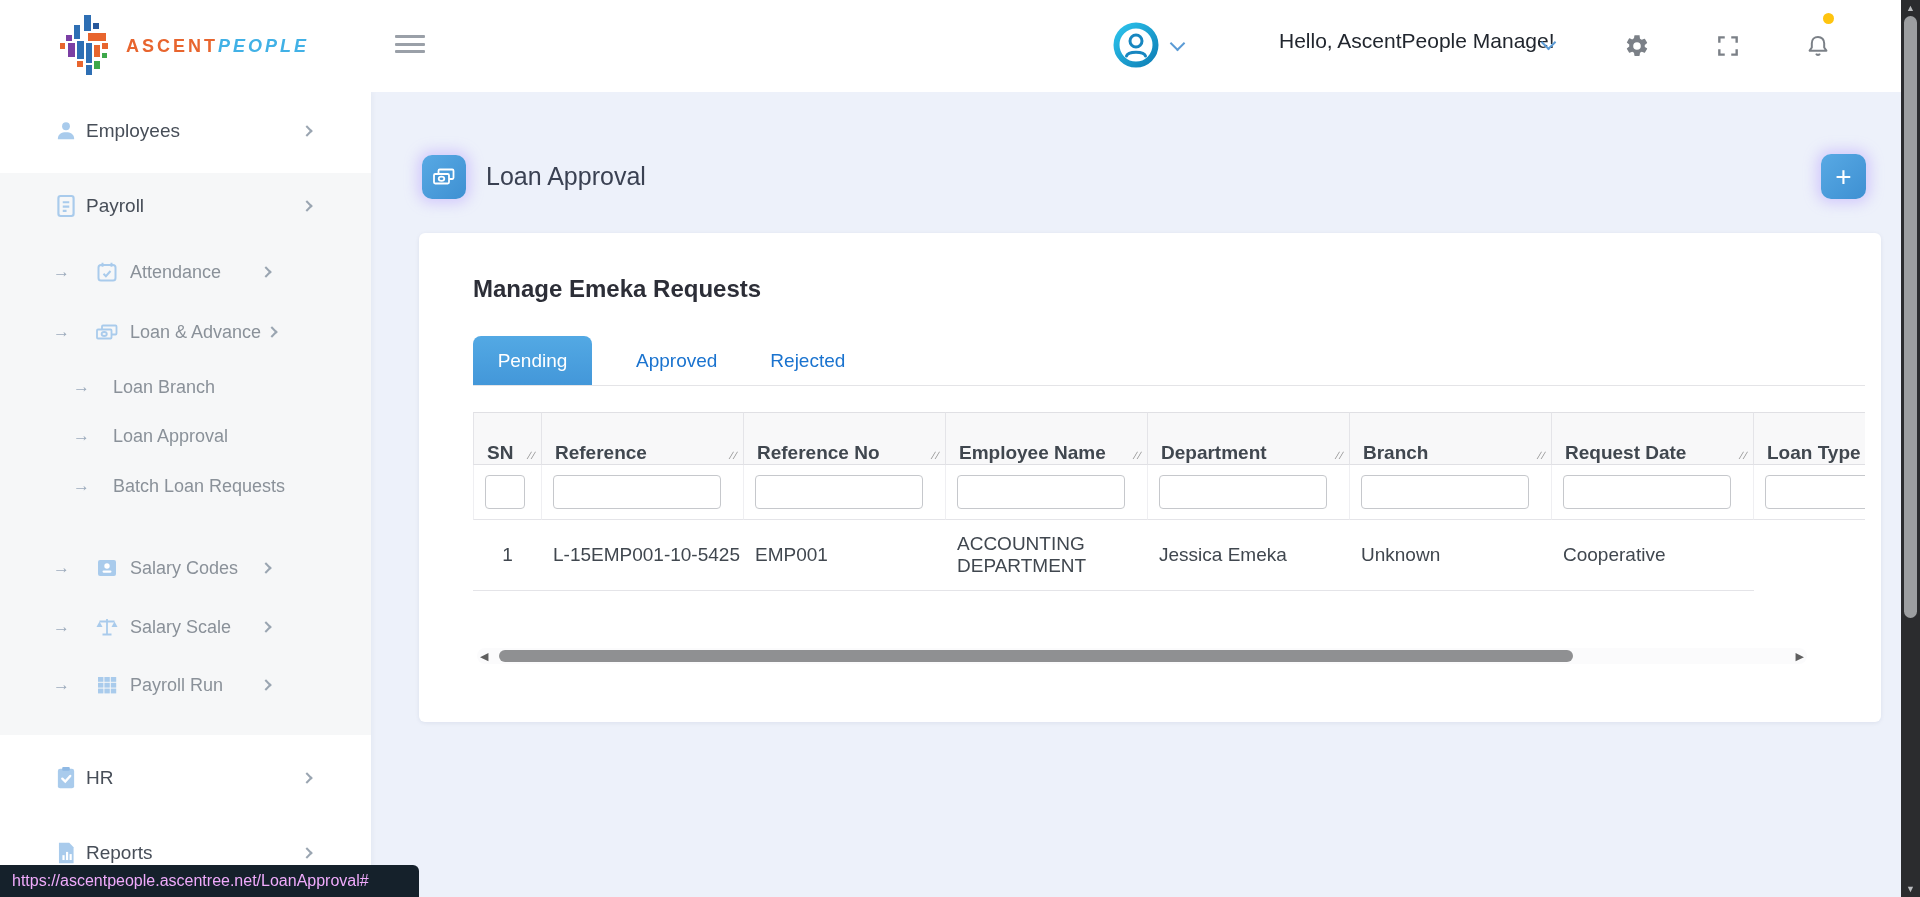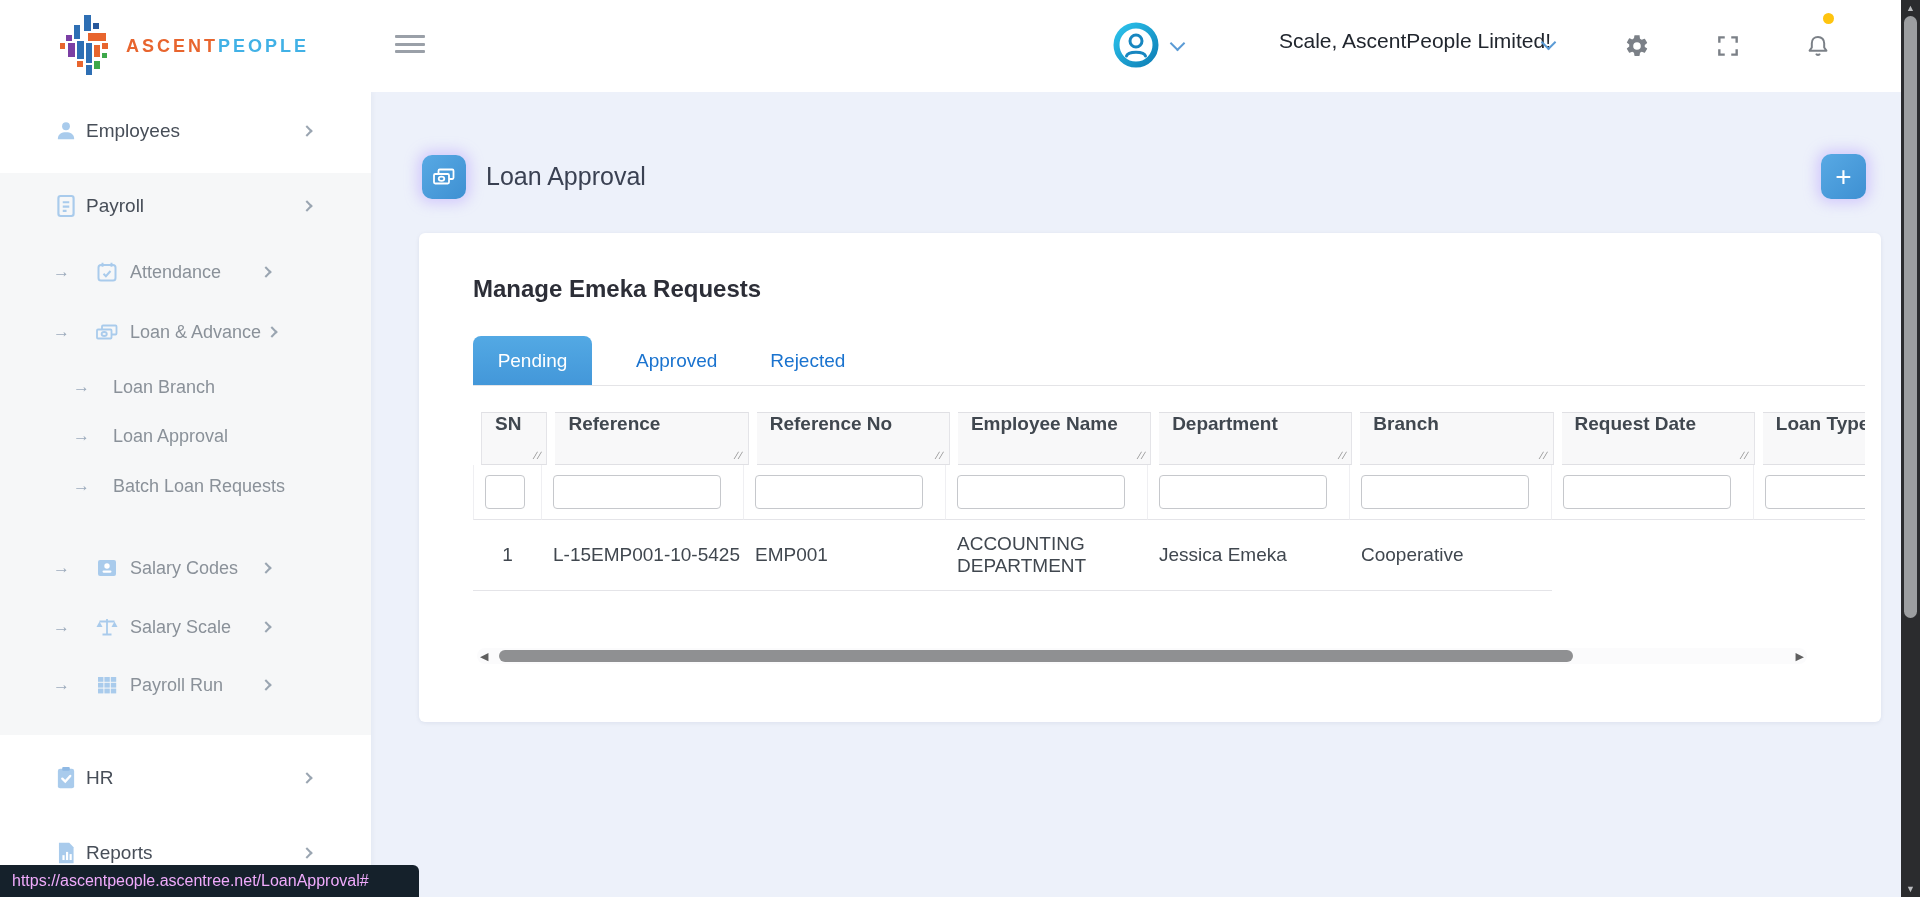--- a/index.html
+++ b/index.html
@@ -5,21 +5,21 @@
   html,body{margin:0;padding:0;background:#d9d9d9;}
   *{box-sizing:border-box;font-family:"Liberation Sans","DejaVu Sans",sans-serif;}
   #root{position:relative;width:1920px;height:897px;background:#fff;overflow:hidden;}
 
   
   .topbar{position:absolute;left:0;top:0;width:1901px;height:92px;background:#fff;z-index:5;}
   .logo{position:absolute;left:60px;top:9px;width:230px;height:74px;}
   .logo-mark{position:absolute;left:0;top:3px;}
   .logo-text{position:absolute;left:66px;top:27px;font-size:18px;font-weight:700;letter-spacing:3px;white-space:nowrap;}
   .logo-text .p1{color:#e8652e;}
-  .logo-text .p2{color:#41b1e6;}
+  .logo-text .p2{color:#41b1e6;font-style:italic;}
   .hamburger{position:absolute;left:395px;top:35px;width:30px;height:22px;cursor:pointer;}
   .hamburger div{height:3px;background:#9aa0a8;margin-bottom:4.5px;border-radius:1px;}
   .avatar{position:absolute;left:1113px;top:22px;width:46px;height:46px;cursor:pointer;}
   .chev-down{width:11px;height:11px;border-right:2.4px solid #5b9bd5;border-bottom:2.4px solid #5b9bd5;transform:rotate(45deg);display:inline-block;}
   .av-chev{position:absolute;left:1172px;top:38px;}
   .greet{position:absolute;left:1279px;top:29px;font-size:21px;color:#21262e;white-space:nowrap;}
   .greet-chev{position:absolute;left:1543px;top:37px;}
   .hdr-ic{position:absolute;top:33px;width:26px;height:26px;cursor:pointer;}
   .bell-dot{position:absolute;left:1823px;top:13px;width:11px;height:11px;border-radius:50%;background:#fec40f;}
 
@@ -55,22 +55,22 @@
   .tab-active{width:119px;background:linear-gradient(#53a9e4,#4397d9);color:#fff;font-size:19px;border-radius:8px 8px 0 0;
     display:flex;align-items:center;justify-content:center;cursor:pointer;}
   .tab-link{font-size:19px;color:#1a73cf;display:flex;align-items:center;cursor:pointer;}
   .tab-approved{margin-left:36px;padding:0 8px;}
   .tab-rejected{margin-left:37px;padding:0 8px;}
 
   
   .twrap{position:absolute;left:54px;top:179px;width:1392px;height:230px;overflow:hidden;}
   .trow{display:flex;width:1483px;}
   .th{position:relative;height:53px;background:#f8f8f9;border-top:1px solid #e0e0e4;border-bottom:1px solid #e0e0e4;
-    border-right:1px solid #e4e4e8;display:flex;align-items:flex-start;padding-left:13px;
-    font-size:19px;font-weight:600;color:#40474f;cursor:pointer;margin-left:8px;}
+    border-right:1px solid #e4e4e8;display:flex;align-items:flex-end;padding-left:13px;
+    font-size:19px;font-weight:600;color:#40474f;cursor:pointer;}
   .th:first-child{border-left:1px solid #e4e4e8;}
   .grip{position:absolute;right:5px;bottom:3px;font-size:10px;color:#8f8f8f;transform:skewX(-18deg);letter-spacing:1px;font-weight:400;}
   .tf{height:55px;border-bottom:1px solid #e4e4e8;border-right:1px solid #efeff2;display:flex;align-items:center;padding-left:11px;}
   .tf:first-child{border-left:1px solid #efeff2;}
   .tf input{height:34px;border:1px solid #c6c8cc;border-radius:4px;width:calc(100% - 22px);padding:0 6px;font-size:17px;color:#40474f;outline:none;}
   .tf.sn input{width:40px;}
   .td{height:71px;border-bottom:1px solid #e4e4e8;display:flex;align-items:center;padding-left:11px;
     font-size:19px;color:#40474f;line-height:1.15;}
   .td.sn{justify-content:center;padding-left:0;}
   .c0{width:69px;} .c1,.c2,.c3,.c4,.c5,.c6,.c7{width:202px;}
@@ -134,21 +134,21 @@
               <stop offset="1" stop-color="#0e7fb6"></stop>
         </linearGradient>
           </defs>
         <circle cx="23" cy="23" r="19.5" fill="#fff" stroke="url(#avg)" stroke-width="6"></circle>
         <circle cx="23" cy="19" r="6" fill="none" stroke="#1786c0" stroke-width="3"></circle>
         <path d="M13.5 34c1.5-5 17.5-5 19 0" fill="none" stroke="#1786c0" stroke-width="3" stroke-linecap="round"></path>
       </svg>
     </div>
     <span class="chev-down av-chev"></span>
 
-    <div class="greet">Scale, AscentPeople Limited!</div>
+    <div class="greet">Hello, AscentPeople Manage!</div>
     <span class="chev-down greet-chev"></span>
 
     <svg class="hdr-ic" style="left:1624px;" viewBox="0 0 24 24">
       <path fill="#7b8087" d="M19.14,12.94a7.49,7.49,0,0,0,.05-.94,7.49,7.49,0,0,0-.05-.94l2.03-1.58a.49.49,0,0,0,.12-.62l-1.92-3.32a.49.49,0,0,0-.59-.22l-2.39.96a7.3,7.3,0,0,0-1.62-.94l-.36-2.54A.48.48,0,0,0,13.93,2H10.07a.48.48,0,0,0-.48.41L9.23,4.95a7.3,7.3,0,0,0-1.62.94L5.22,4.93a.49.49,0,0,0-.59.22L2.71,8.47a.48.48,0,0,0,.12.62l2.03,1.58a7.49,7.49,0,0,0-.05.94,7.49,7.49,0,0,0,.05.94L2.83,14.12a.48.48,0,0,0-.12.62l1.92,3.32a.49.49,0,0,0,.59.22l2.39-.96a7.3,7.3,0,0,0,1.62.94l.36,2.54a.48.48,0,0,0,.48.41h3.86a.48.48,0,0,0,.48-.41l.36-2.54a7.3,7.3,0,0,0,1.62-.94l2.39.96a.49.49,0,0,0,.59-.22l1.92-3.32a.49.49,0,0,0-.12-.62ZM12,15.5A3.5,3.5,0,1,1,15.5,12,3.5,3.5,0,0,1,12,15.5Z"></path>
     </svg>
 
     <svg class="hdr-ic" style="left:1715px;" viewBox="0 0 24 24">
       <g fill="none" stroke="#7b8087" stroke-width="2.2">
         <path d="M4 9V4h5"></path>
           <path d="M15 4h5v5"></path>
@@ -401,20 +401,21 @@
               <input style="">
             </div>
         </div>
 
         <div class="trow">
           <div class="td sn c0">1</div>
           <div class="td c1">L-15EMP001-10-5425</div>
           <div class="td c2">EMP001</div>
           <div class="td c4">ACCOUNTING DEPARTMENT</div>
           <div class="td c3">Jessica Emeka</div>
+          <div class="td c5">Unknown</div>
           <div class="td c7">Cooperative</div>
         </div>
       </div>
 
       <div class="hscroll">
         <span class="hs-arrow hs-left">◀</span>
         <div class="hs-thumb"></div>
         <span class="hs-arrow hs-right">▶</span>
       </div>
     </div>

